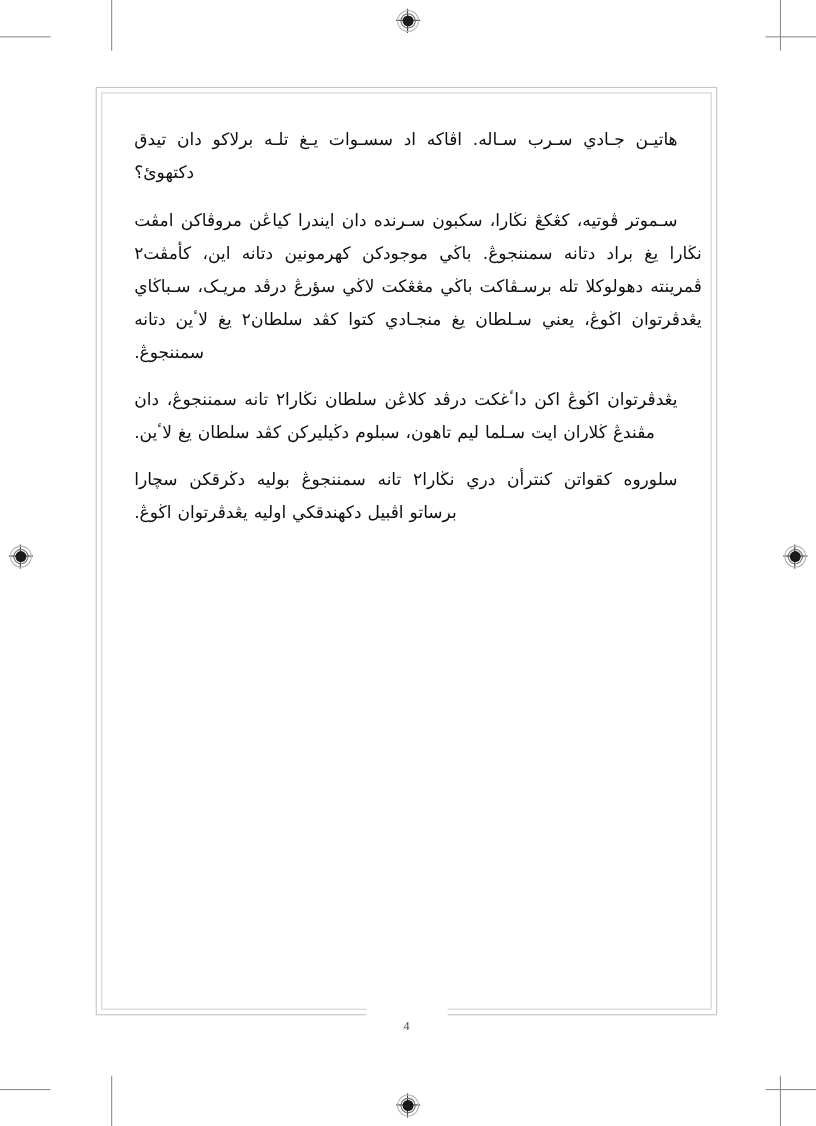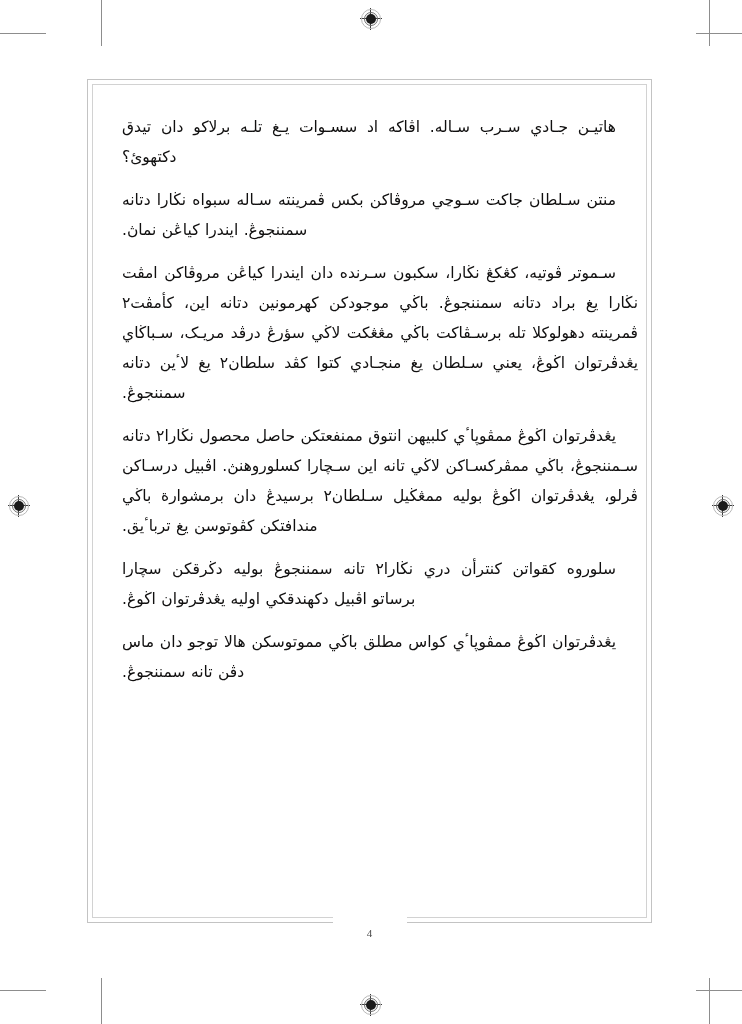--- a/index.html
+++ b/index.html
@@ -172,18 +172,16 @@
 </div>
 
 <div class="page-frame">
   <div class="page-frame-inner"></div>
   <div class="folio-gap"></div>
   <div class="folio">4</div>
 </div>
 
 <div class="text-body">
   <p class="para">هاتيـن جـادي سـرب سـاله. اڤاكه اد سسـوات يـغ تلـه برلاكو دان تيدق دكتهوئ؟</p>
-  <p class="para">منتن سـلطان جاكت سـوڃي مروڤاكن بكس ڤمرينته سـاله سبواه نڬارا دتانه سمننجوڠ. ايندرا كياڠن نماڽ.</p>
   <p class="para">سـموتر ڤوتيه، كڠكڠ نڬارا، سكبون سـرنده دان ايندرا كياڠن مروڤاكن امڤت نڬارا يغ براد دتانه سمننجوڠ. باڬي موجودكن كهرمونين دتانه اين، كأمڤت٢ ڤمرينته دهولوكلا تله برسـڤاكت باڬي مڠڠكت لاڬي سؤرڠ درڤد مريـک، سـباڬاي يڠدڤرتوان اڬوڠ، يعني سـلطان يغ منجـادي كتوا كڤد سلطان٢ يغ لاٴين دتانه سمننجوڠ.</p>
-  <p class="para">يڠدڤرتوان اڬوڠ ممڤوڽاٴي كلبيهن انتوق ممنفعتكن حاصل محصول نڬارا٢ دتانه سـمننجوڠ، باڬي ممڤركسـاكن لاڬي تانه اين سـچارا كسلوروهنڽ. اڤبيل درسـاكن ڤرلو، يڠدڤرتوان اڬوڠ بوليه ممڠڬيل سـلطان٢ برسيدڠ دان برمشوارة باڬي مندافتكن كڤوتوسن يغ ترباٴيق.</p>
+  <p class="para">يڠدڤرتوان اڬوڠ اكن داٴغكت درڤد كلاڠن سلطان نڬارا٢ تانه سمننجوڠ، دان مڤندڠ ڬلاران ايت سـلما ليم تاهون، سبلوم دڬيليركن كڤد سلطان يغ لاٴين.</p>
   <p class="para">سلوروه كقواتن كنترأن دري نڬارا٢ تانه سمننجوڠ بوليه دڬرقكن سچارا برساتو اڤبيل دكهندقكي اوليه يڠدڤرتوان اڬوڠ.</p>
-  <p class="para">يڠدڤرتوان اڬوڠ ممڤوڽاٴي كواس مطلق باڬي مموتوسكن هالا توجو دان ماس دڤن تانه سمننجوڠ.</p>
 </div>
 
 </body></html>

